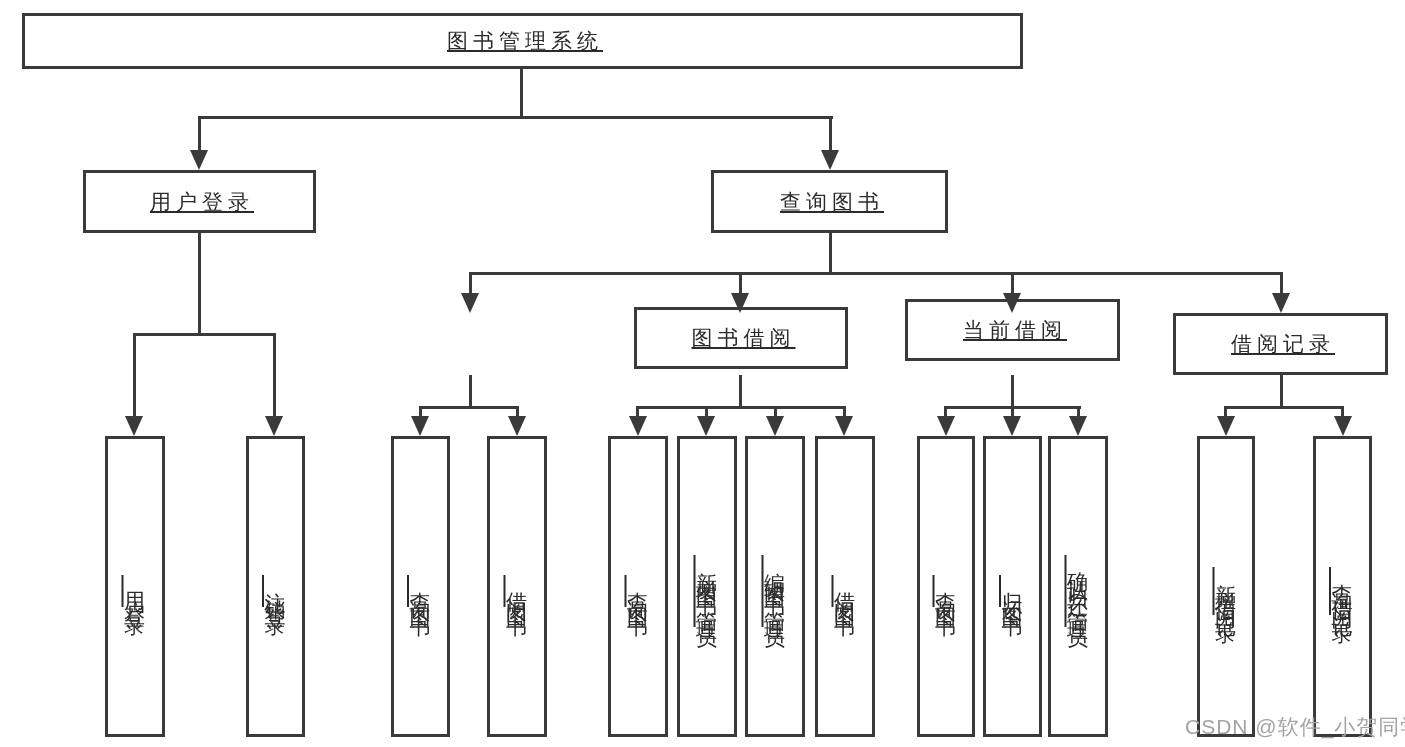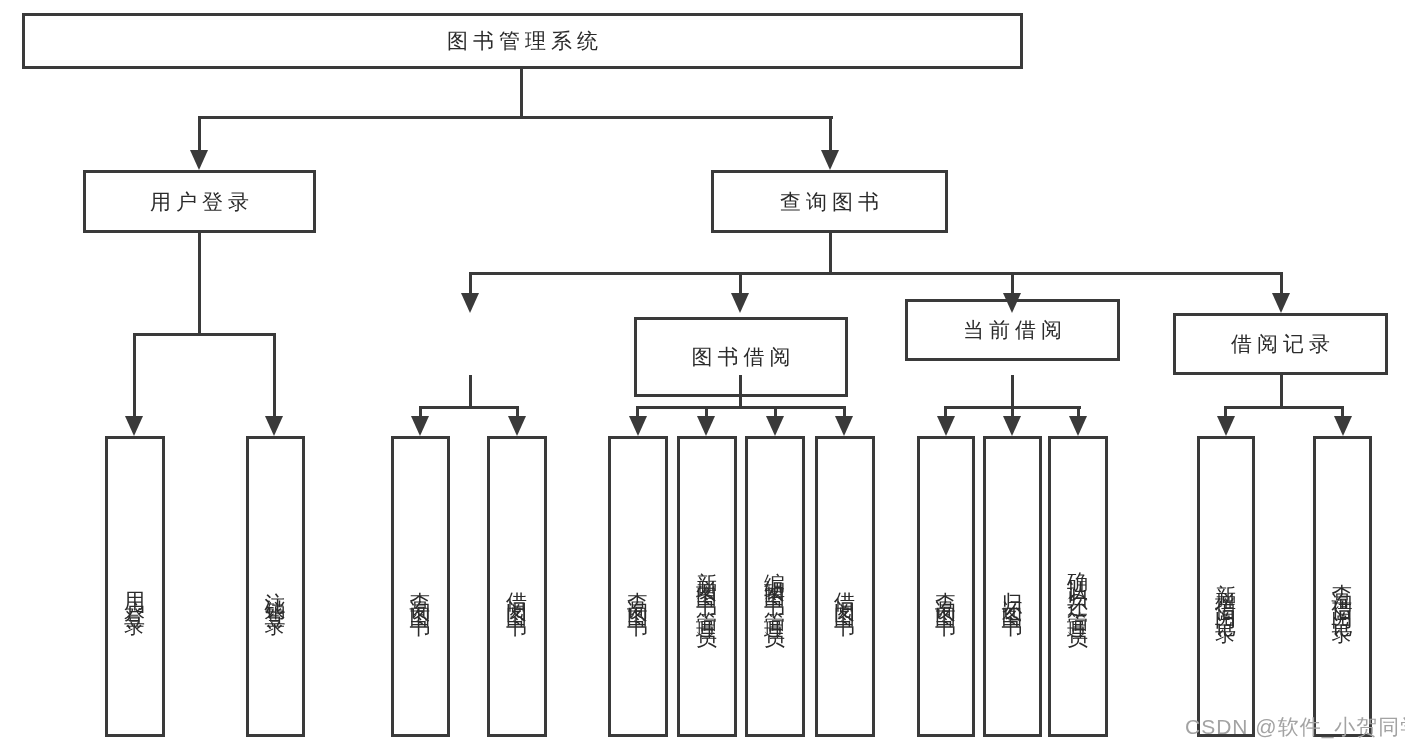--- a/index.html
+++ b/index.html
@@ -10,20 +10,21 @@
     font-family:"Liberation Sans","DejaVu Sans",sans-serif;
     overflow:hidden;
   }
   .box{
     position:absolute;
     box-sizing:border-box;
     border:3px solid #3a3a3a;
     background:#ffffff;
     display:flex;align-items:center;justify-content:center;
     color:#2b2b2b;
+    text-decoration:underline;
   }
   .h-box span{
     font-size:21px;
     letter-spacing:5px;
     padding-left:5px; 
     white-space:nowrap;
   }
   .v-box span{
     writing-mode:vertical-rl;
     text-orientation:mixed;
@@ -59,21 +60,21 @@
 
   <div class="box h-box" style="left:83px;top:170px;width:233px;height:63px">
     <span>用户登录</span>
   </div>
 
   <div class="box h-box" style="left:711px;top:170px;width:237px;height:63px">
     <span>查询图书</span>
   </div>
 
 
-  <div class="box h-box" style="left:634px;top:317px;width:214px;height:80px">
+  <div class="box h-box" style="left:634px;top:307px;width:214px;height:62px">
     <span>图书借阅</span>
   </div>
 
   <div class="box h-box" style="left:905px;top:299px;width:215px;height:62px">
     <span>当前借阅</span>
   </div>
 
   <div class="box h-box" style="left:1173px;top:313px;width:215px;height:62px">
     <span>借阅记录</span>
   </div>

